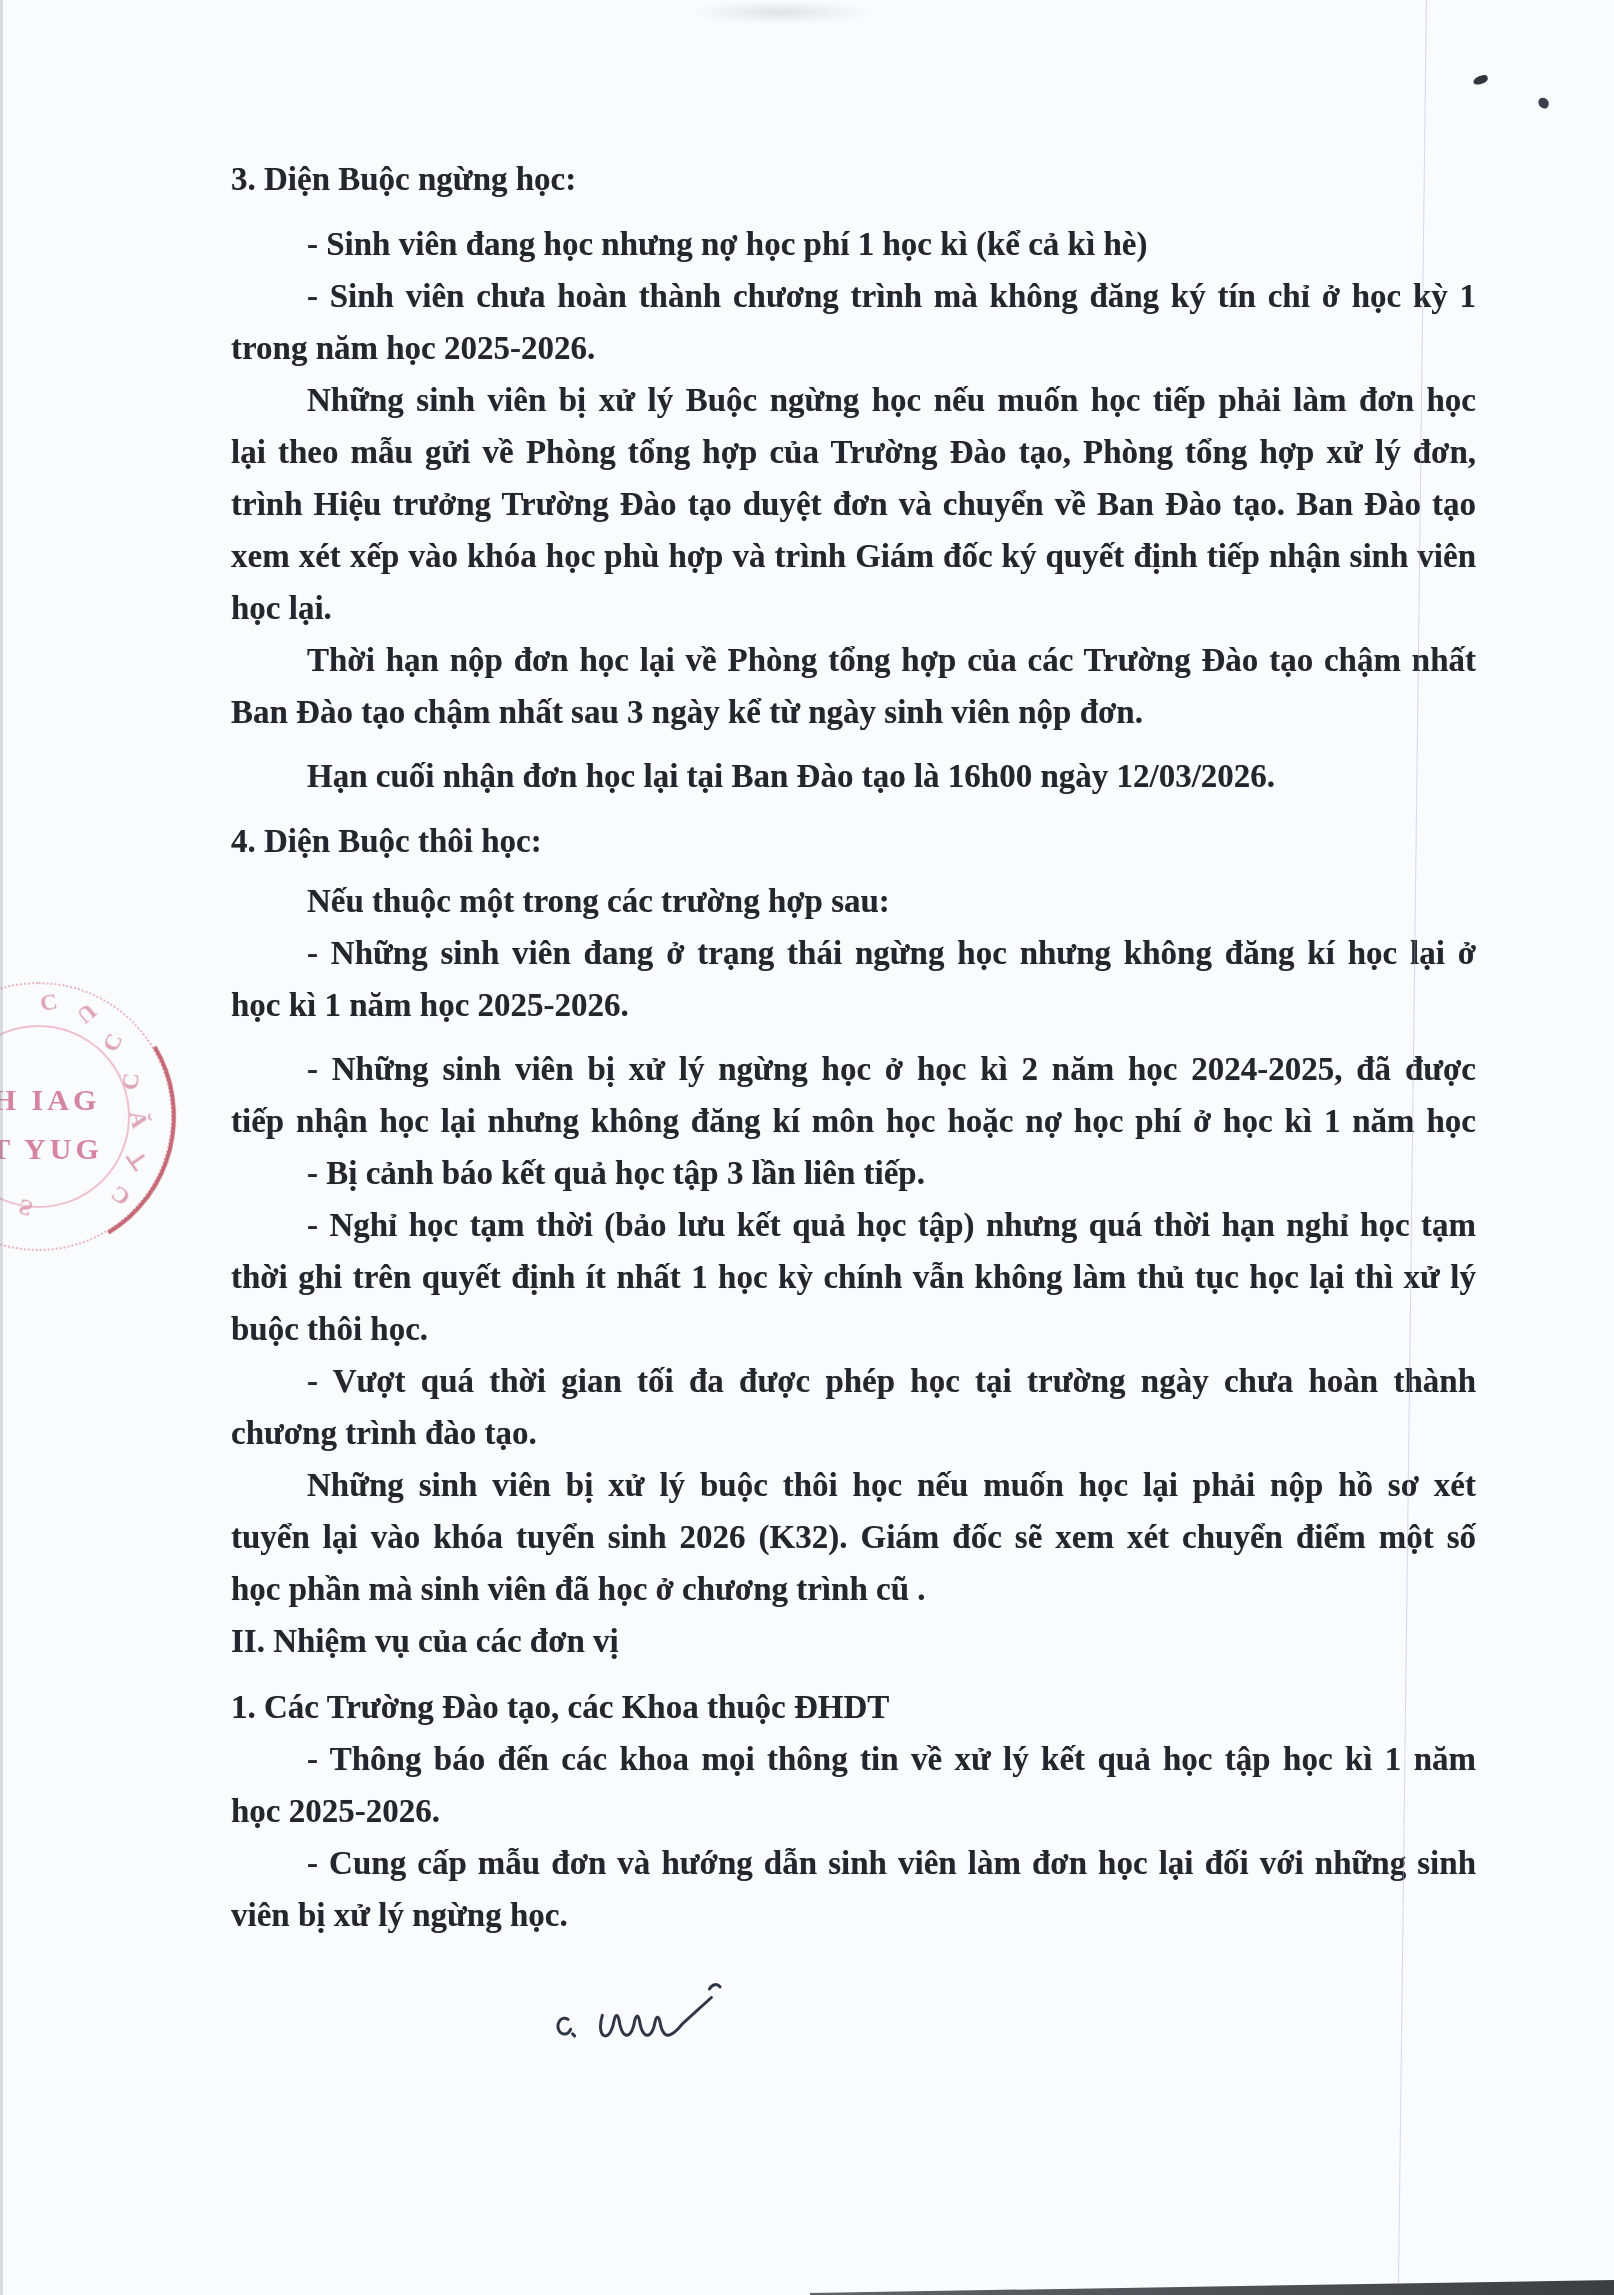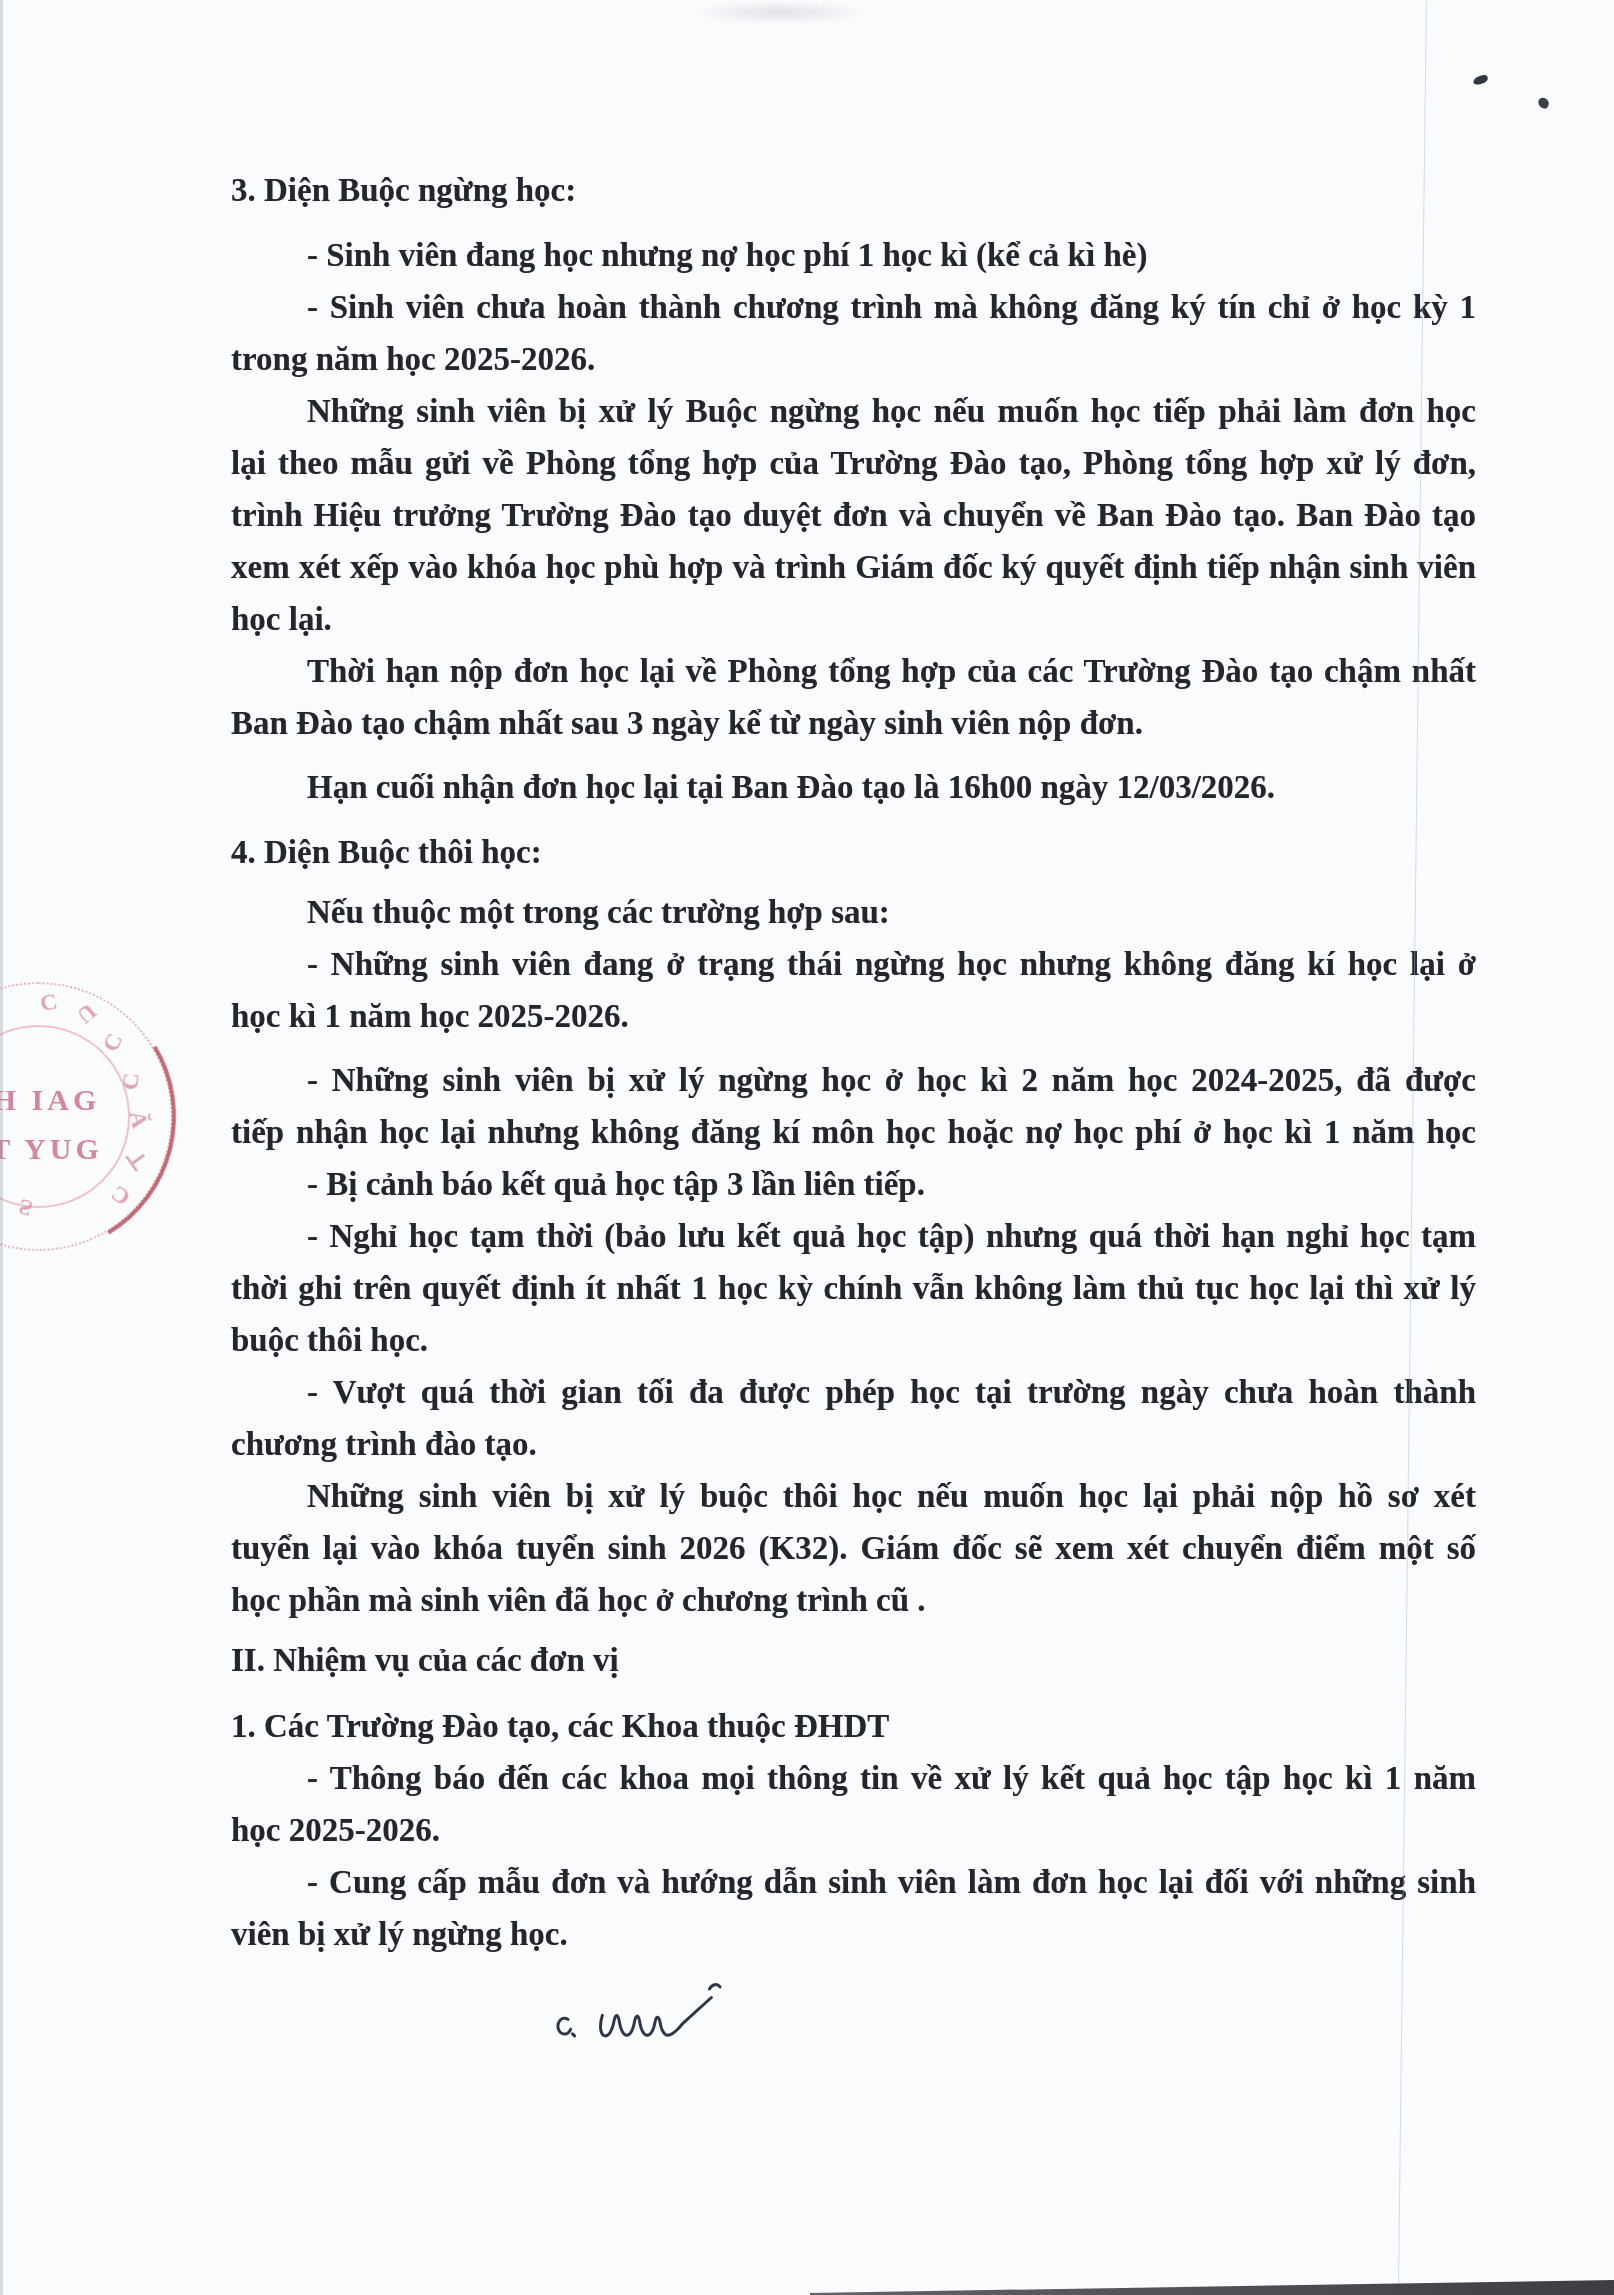--- a/index.html
+++ b/index.html
@@ -6,21 +6,21 @@
   #page{
     position:relative;
     width:1615px;height:2295px;
     background:#fafbfd;
     overflow:hidden;
     font-family:"Liberation Serif","DejaVu Serif",serif;
     color:#23262c;
   }
   
   #doc-lines{
-    position:absolute;left:231px;top:164px;width:1245px;
+    position:absolute;left:231px;top:153px;width:1245px;
   }
   .line{
     font-size:33px;line-height:52px;height:52px;
     white-space:nowrap;
     text-shadow:0 0 0.7px rgba(35,38,48,.35);
     font-weight:bold;
   }
   .line.ind{padding-left:76px;}
   .line.jst{text-align:justify;text-align-last:justify;}
   .line.hd{font-weight:700;}
@@ -106,21 +106,21 @@
       <div class="line jst">tiếp nhận học lại nhưng không đăng kí môn học hoặc nợ học phí ở học kì 1 năm học</div>
       <div class="line ind">- Bị cảnh báo kết quả học tập 3 lần liên tiếp.</div>
       <div class="line ind jst">- Nghỉ học tạm thời (bảo lưu kết quả học tập) nhưng quá thời hạn nghỉ học tạm</div>
       <div class="line jst">thời ghi trên quyết định ít nhất 1 học kỳ chính vẫn không làm thủ tục học lại thì xử lý</div>
       <div class="line">buộc thôi học.</div>
       <div class="line ind jst">- Vượt quá thời gian tối đa được phép học tại trường ngày chưa hoàn thành</div>
       <div class="line">chương trình đào tạo.</div>
       <div class="line ind jst">Những sinh viên bị xử lý buộc thôi học nếu muốn học lại phải nộp hồ sơ xét</div>
       <div class="line jst">tuyển lại vào khóa tuyển sinh 2026 (K32). Giám đốc sẽ xem xét chuyển điểm một số</div>
       <div class="line">học phần mà sinh viên đã học ở chương trình cũ .</div>
-      <div class="line hd" style="margin-top: 8px;">II. Nhiệm vụ của các đơn vị</div>
+      <div class="line hd" style="margin-top: 0;">II. Nhiệm vụ của các đơn vị</div>
       <div class="line hd" style="margin-top: 13.2px;">1. Các Trường Đào tạo, các Khoa thuộc ĐHDT</div>
       <div class="line ind jst">- Thông báo đến các khoa mọi thông tin về xử lý kết quả học tập học kì 1 năm</div>
       <div class="line">học 2025-2026.</div>
       <div class="line ind jst">- Cung cấp mẫu đơn và hướng dẫn sinh viên làm đơn học lại đối với những sinh</div>
       <div class="line">viên bị xử lý ngừng học.</div>
     </div>
 
   <div>
     <div id="stamp-outer" class="stamp"></div>
     <div id="stamp-arc" class="stamp"></div>

